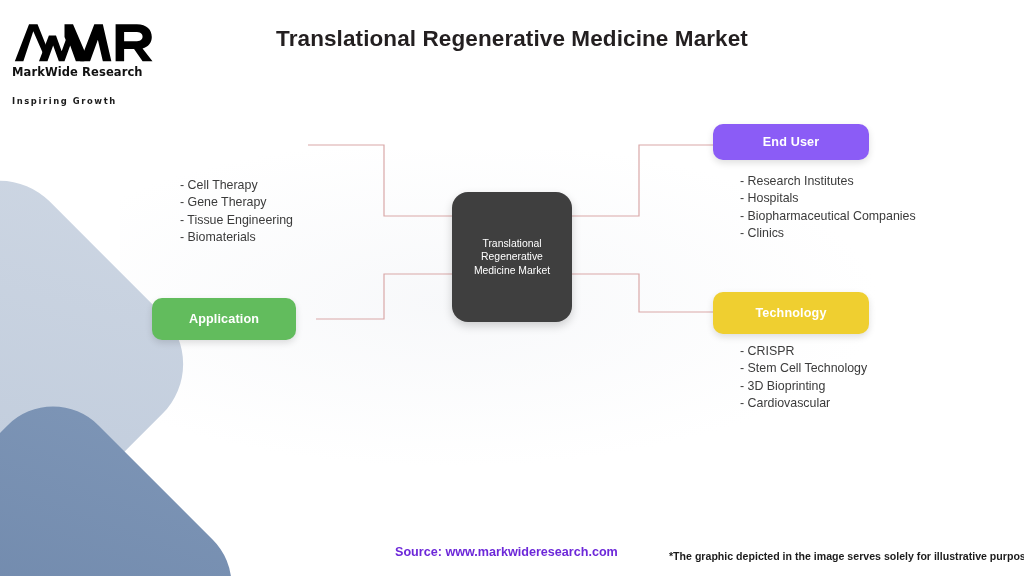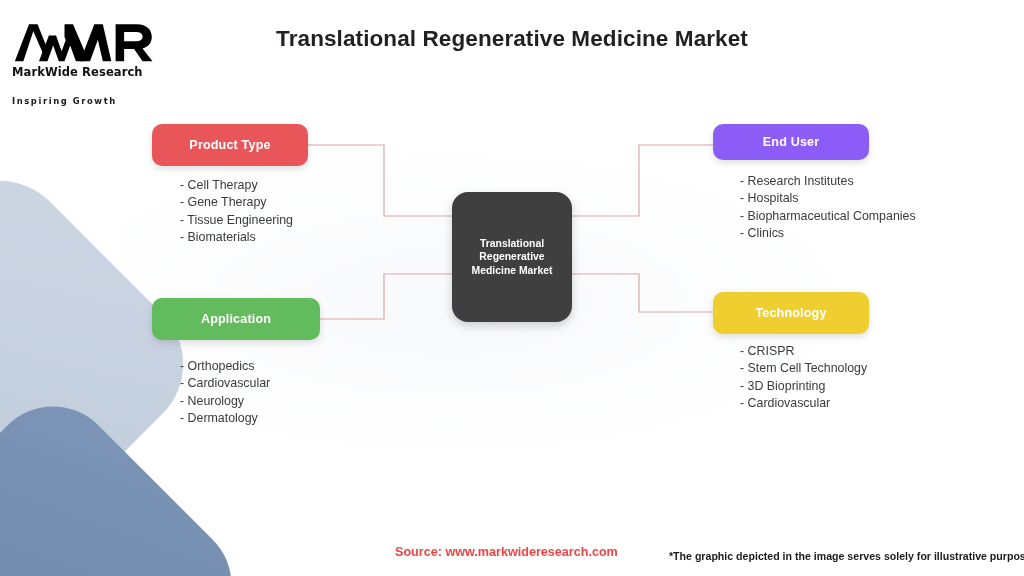--- a/index.html
+++ b/index.html
@@ -131,39 +131,39 @@
     font-size: 12.6px;
     font-weight: 700;
     display: flex;
     align-items: center;
     justify-content: center;
     box-shadow: 0 3px 7px rgba(0,0,0,.13);
     letter-spacing: .15px;
   }
   .node.product  { left: 152px; top: 124px; width: 156px; height: 42px; background: #e8565a; }
   .node.enduser  { left: 713px; top: 124px; width: 156px; height: 36px; background: #8b5cf6; }
-  .node.applic   { left: 152px; top: 298px; width: 168px; height: 42px; background: #62bc5d; }
+  .node.applic   { left: 152px; top: 298px; width: 144px; height: 42px; background: #62bc5d; }
   .node.tech     { left: 713px; top: 292px; width: 156px; height: 42px; background: #efcf30; }
 
   .center-node {
     position: absolute;
     left: 452px;
     top: 192px;
     width: 120px;
     height: 130px;
     background: #3f3f3f;
     border-radius: 16px;
     box-shadow: 0 4px 10px rgba(0,0,0,.18);
     display: flex;
     align-items: center;
     justify-content: center;
     text-align: center;
     color: #ffffff;
     font-size: 10.4px;
-    font-weight: 700;
+    font-weight: 400;
     line-height: 13.6px;
     padding: 0 6px;
     box-sizing: border-box;
   }
 
   
   .items {
     position: absolute;
     color: #3b3b3b;
     font-size: 12.4px;
@@ -176,21 +176,21 @@
   .items.tech    { left: 740px; top: 343px; }
   .items div { white-space: nowrap; }
 
   
   .source {
     position: absolute;
     left: 395px;
     top: 545px;
     font-size: 12.6px;
     font-weight: 700;
-    color: #ef4444;
+    color: #6d28d9;
   }
   .disclaimer {
     position: absolute;
     left: 669px;
     top: 550px;
     font-size: 10.6px;
     font-weight: 600;
     color: #1c1c1c;
     white-space: nowrap;
   }
@@ -234,49 +234,40 @@
   </svg>
 
   <div class="center-node">
     <span>
       <span>Translational</span><br>
       <span>Regenerative</span><br>
       <span>Medicine Market</span>
     </span>
   </div>
 
-  <div class="node product">
-    <span>Product Type</span>
-  </div>
   <div class="items product">
     <div>- Cell Therapy</div>
     <div>- Gene Therapy</div>
     <div>- Tissue Engineering</div>
     <div>- Biomaterials</div>
   </div>
 
   <div class="node enduser">
     <span>End User</span>
   </div>
   <div class="items enduser">
     <div>- Research Institutes</div>
     <div>- Hospitals</div>
     <div>- Biopharmaceutical Companies</div>
     <div>- Clinics</div>
   </div>
 
   <div class="node applic">
     <span>Application</span>
   </div>
-  <div class="items applic">
-    <div>- Orthopedics</div>
-    <div>- Cardiovascular</div>
-    <div>- Neurology</div>
-    <div>- Dermatology</div>
-  </div>
 
   <div class="node tech">
     <span>Technology</span>
   </div>
   <div class="items tech">
     <div>- CRISPR</div>
     <div>- Stem Cell Technology</div>
     <div>- 3D Bioprinting</div>
     <div>- Cardiovascular</div>
   </div>

